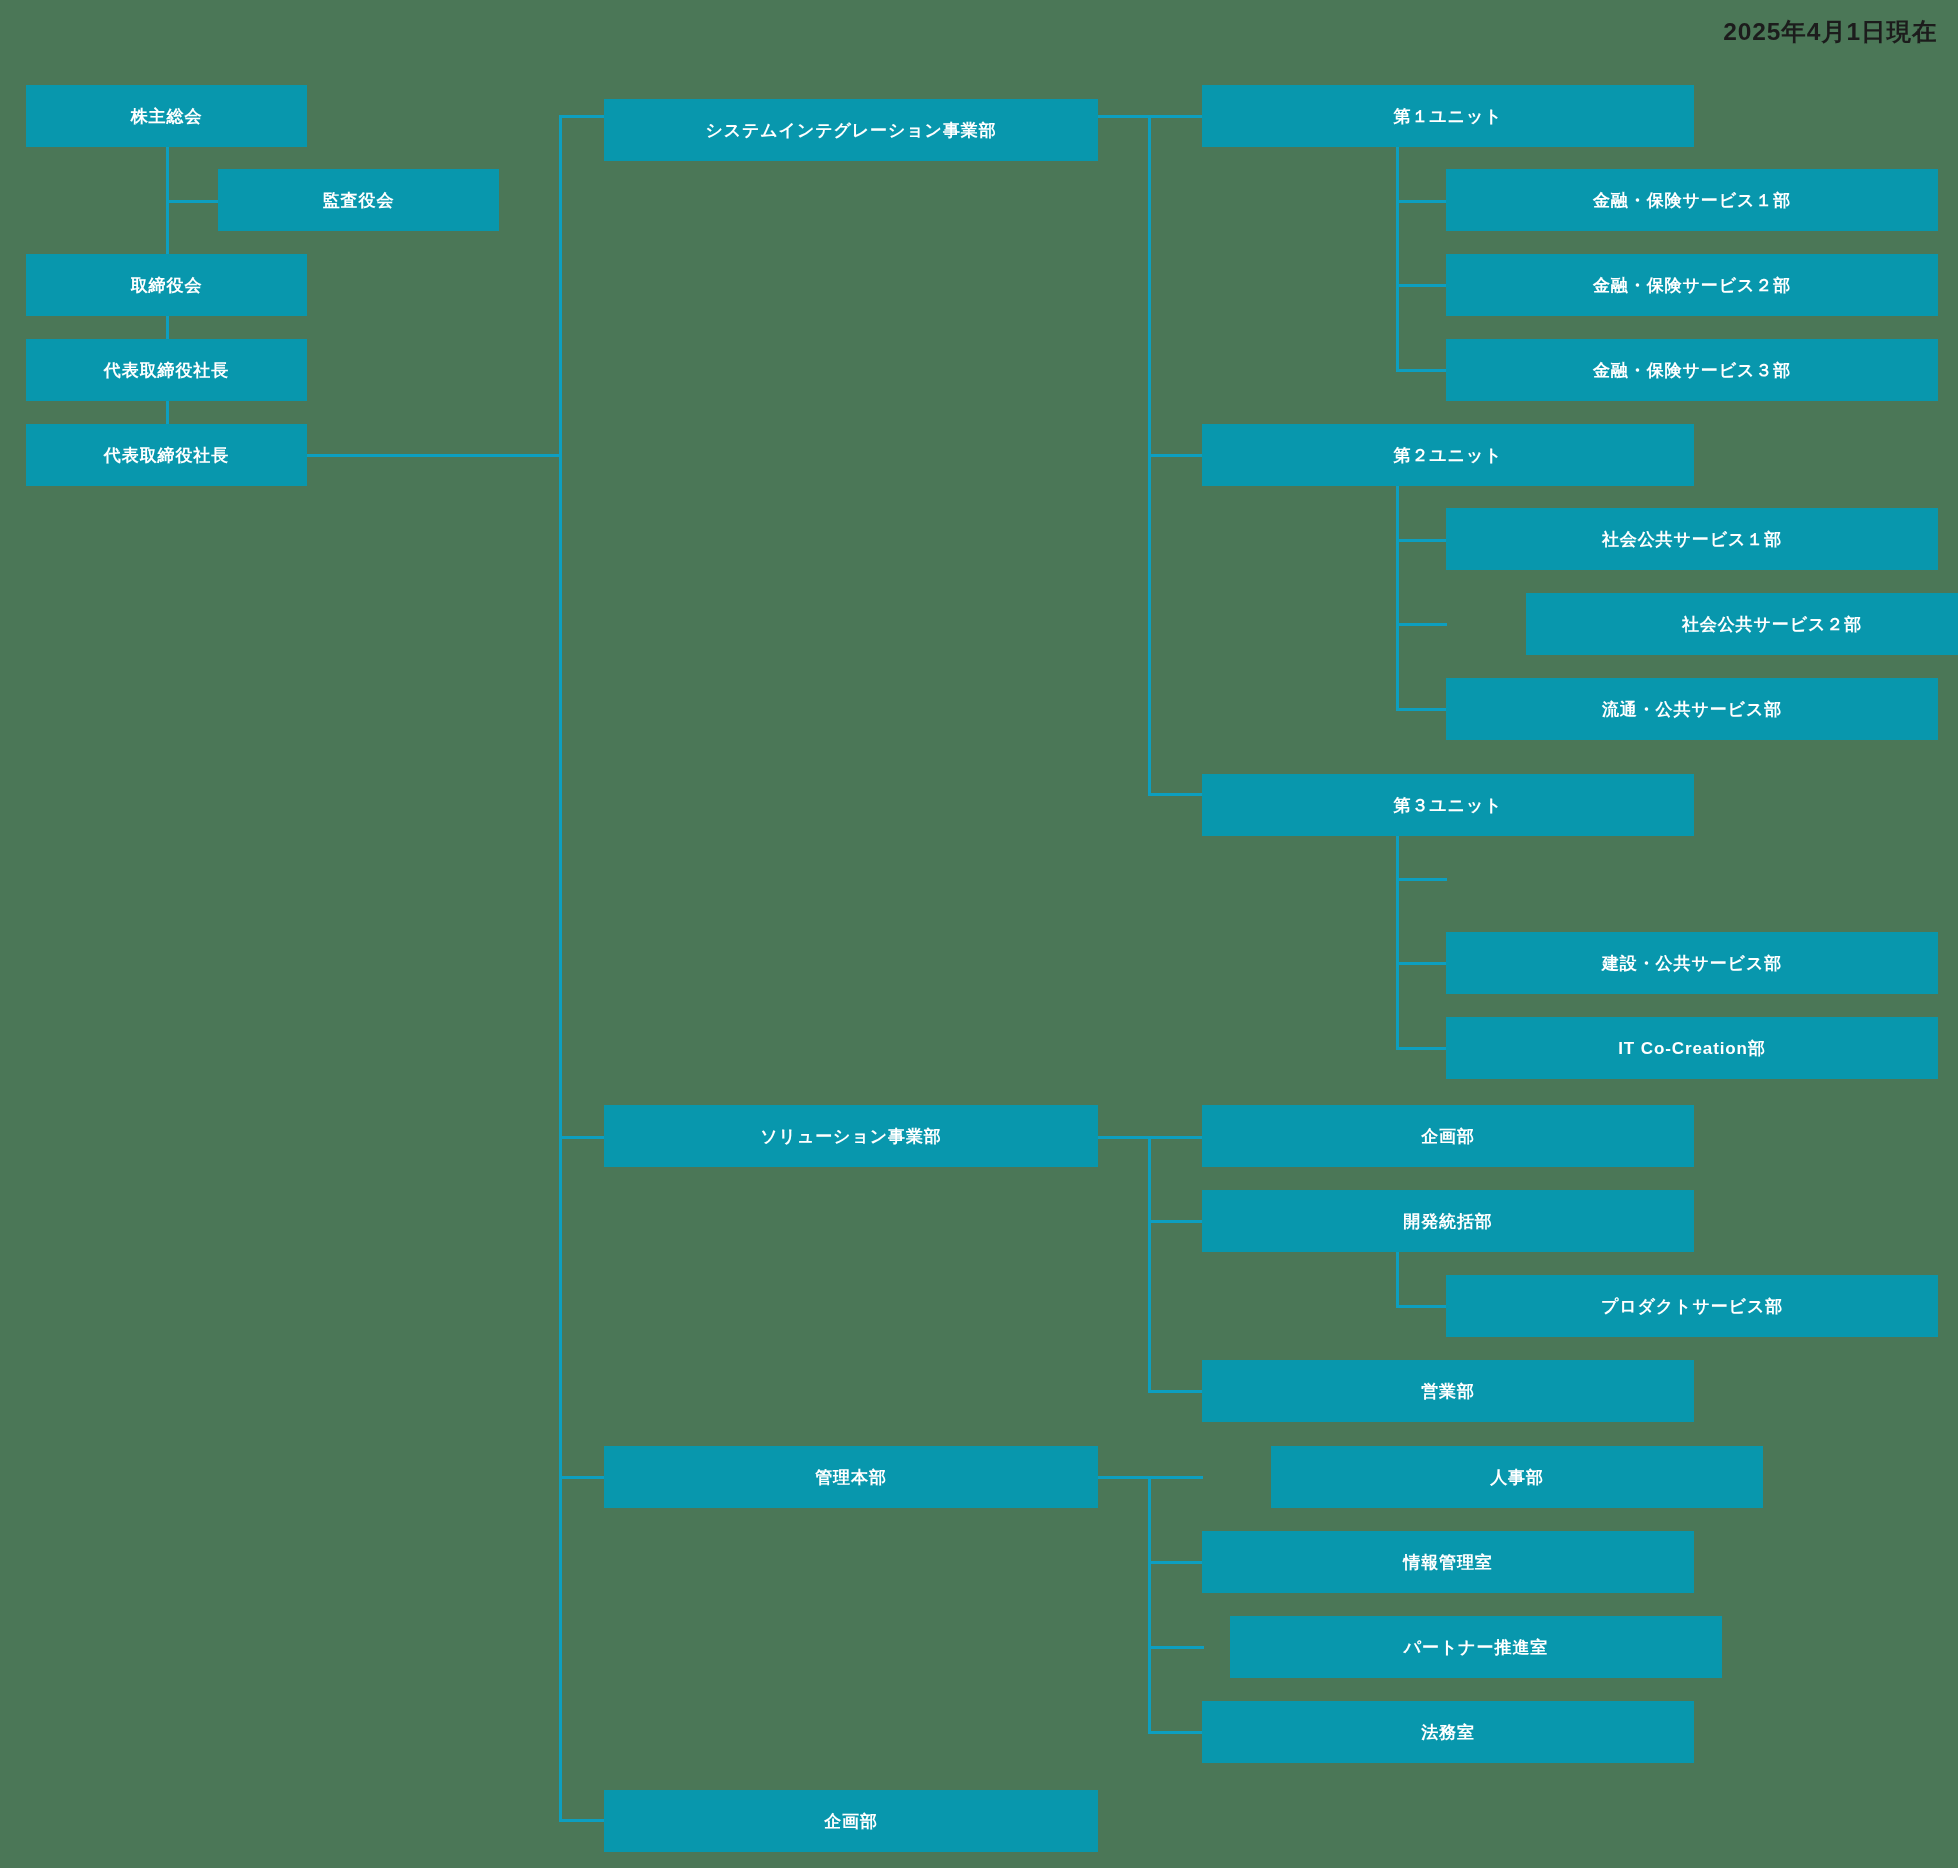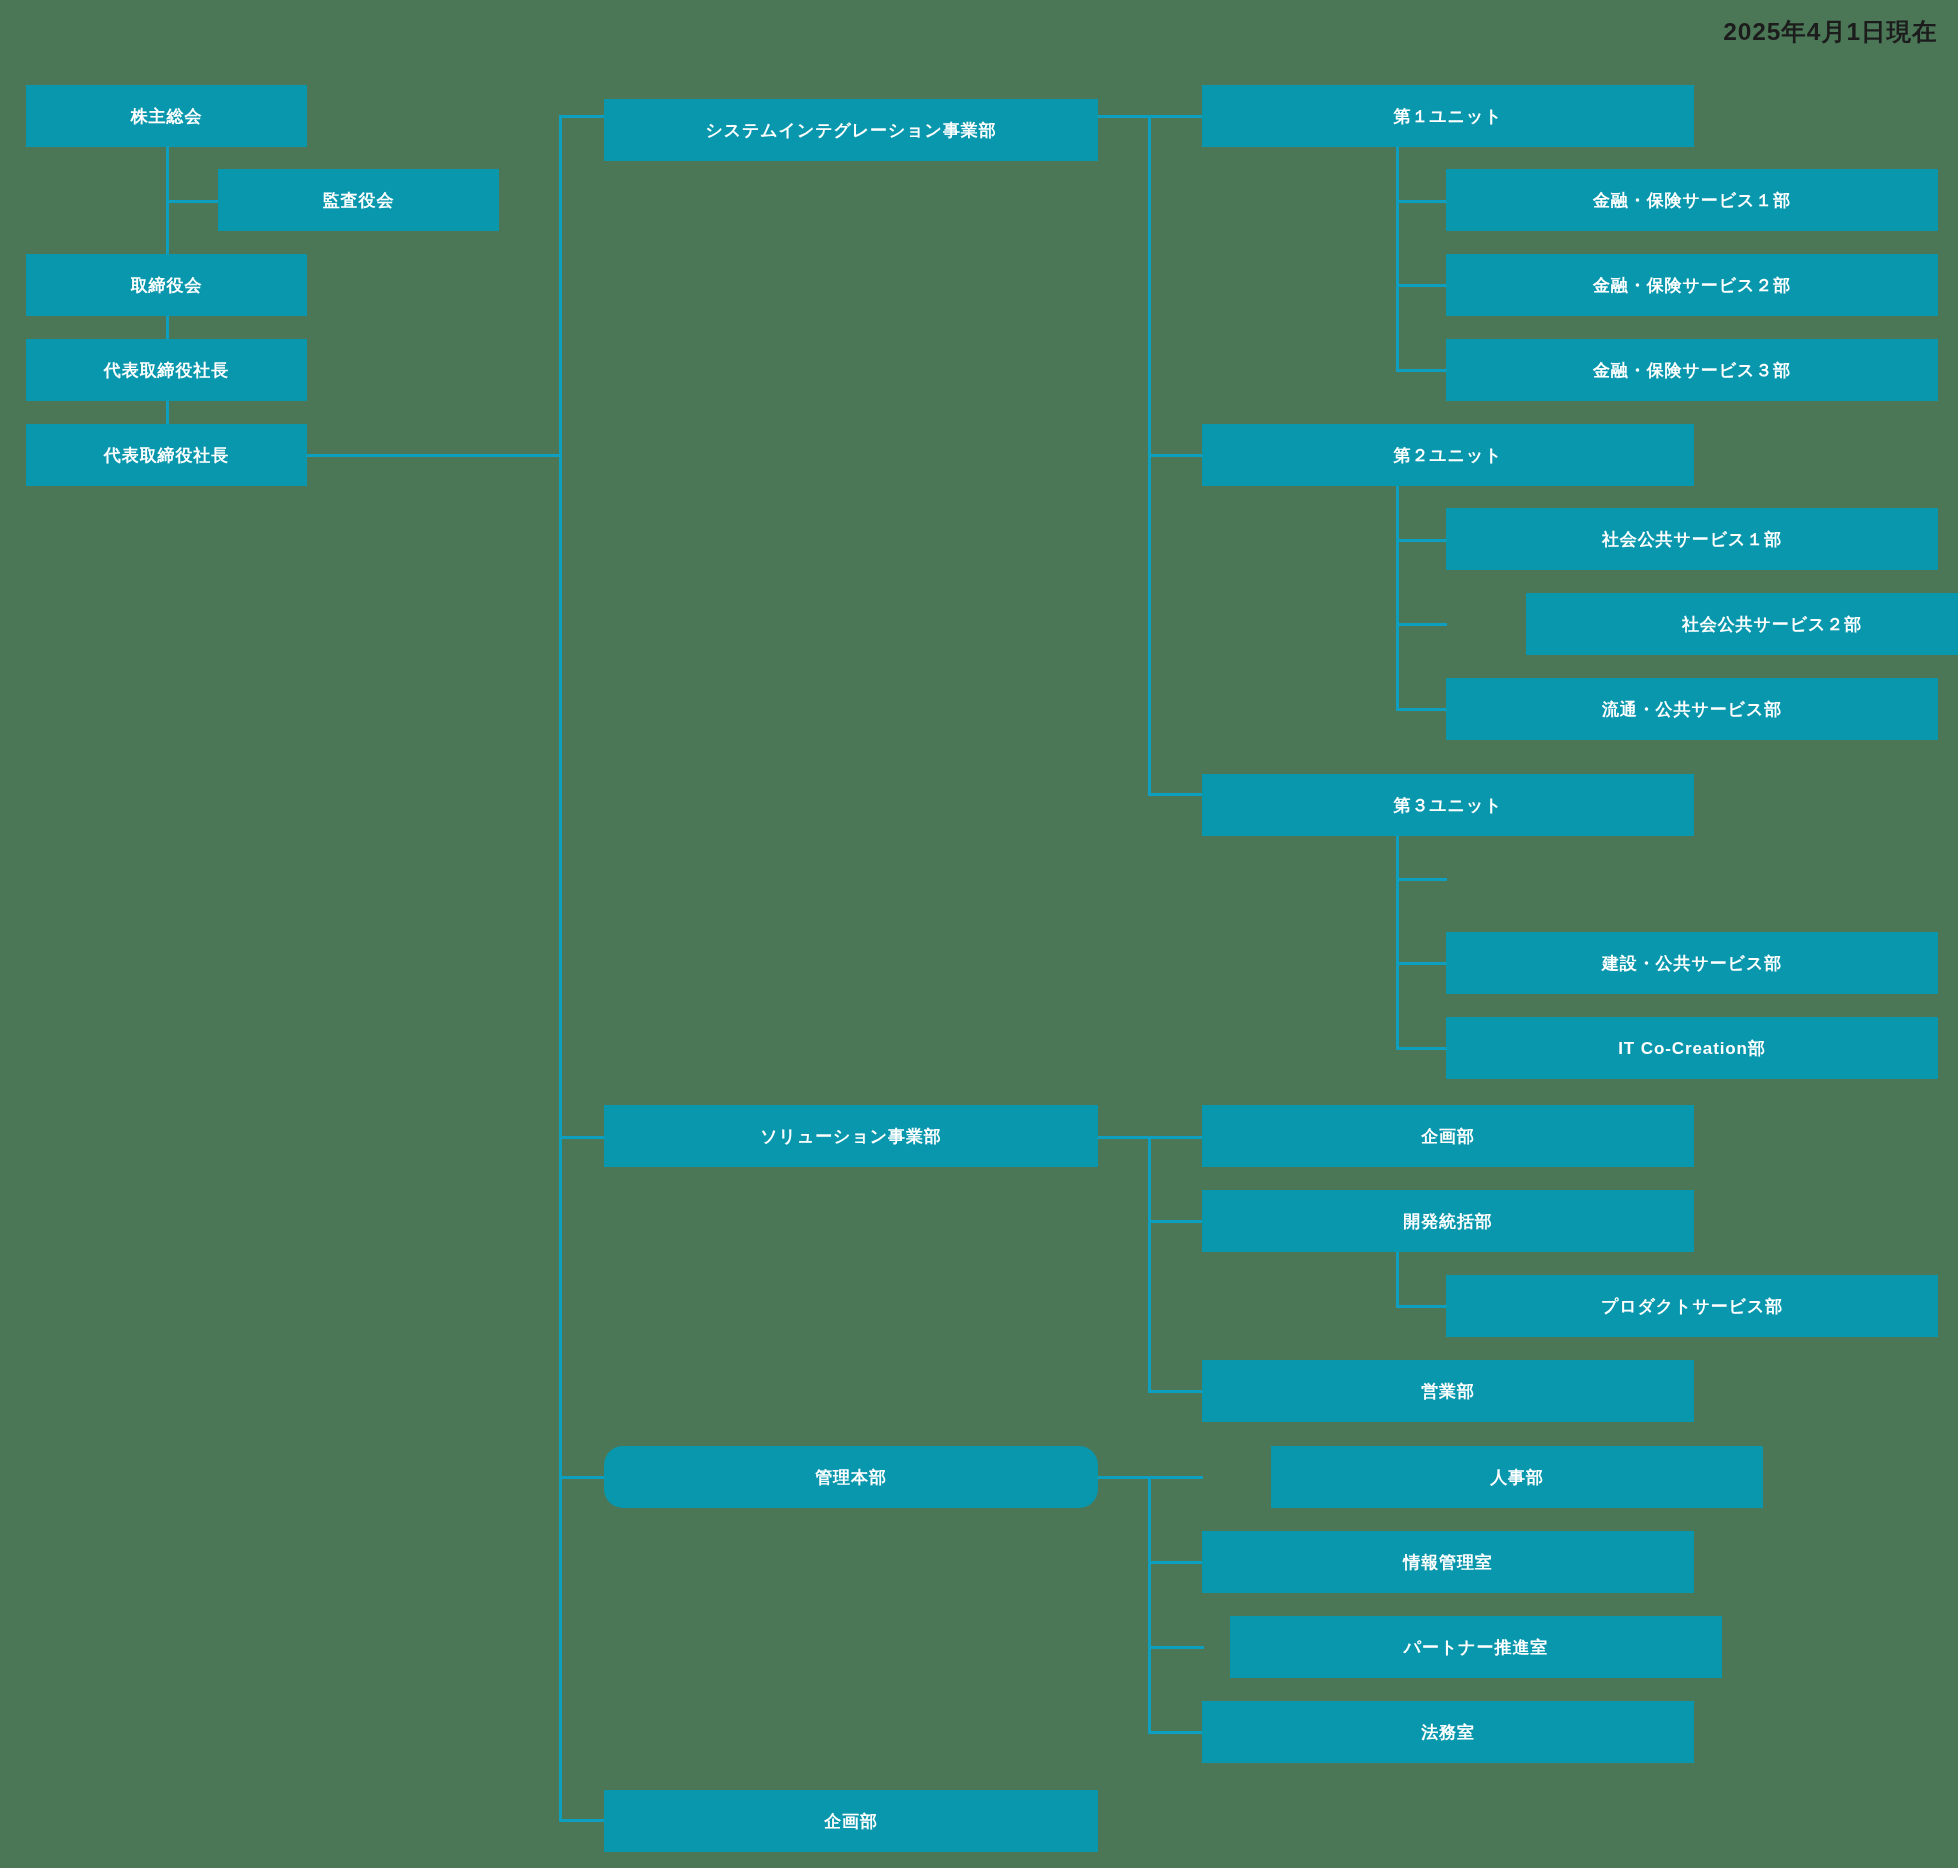--- a/index.html
+++ b/index.html
@@ -80,21 +80,21 @@
   <div class="node w-a" style="left:26px; top:424px;">
       <span class="lbl">代表取締役社長</span>
     </div>
 
   <div class="node w-b" style="left:604px; top:99px;">
       <span class="lbl">システムインテグレーション事業部</span>
     </div>
   <div class="node w-b" style="left:604px; top:1105px;">
       <span class="lbl">ソリューション事業部</span>
     </div>
-  <div class="node w-b" style="left:604px; top:1446px;border-radius:19px;">
+  <div class="node w-b" style="left:604px; top:1446px;">
       <span class="lbl">管理本部</span>
     </div>
   <div class="node w-b" style="left:604px; top:1790px;">
       <span class="lbl">企画部</span>
     </div>
 
   <div class="node w-c" style="left:1202px; top:85px;">
       <span class="lbl">第１ユニット</span>
     </div>
   <div class="node w-c" style="left:1202px; top:424px;">

